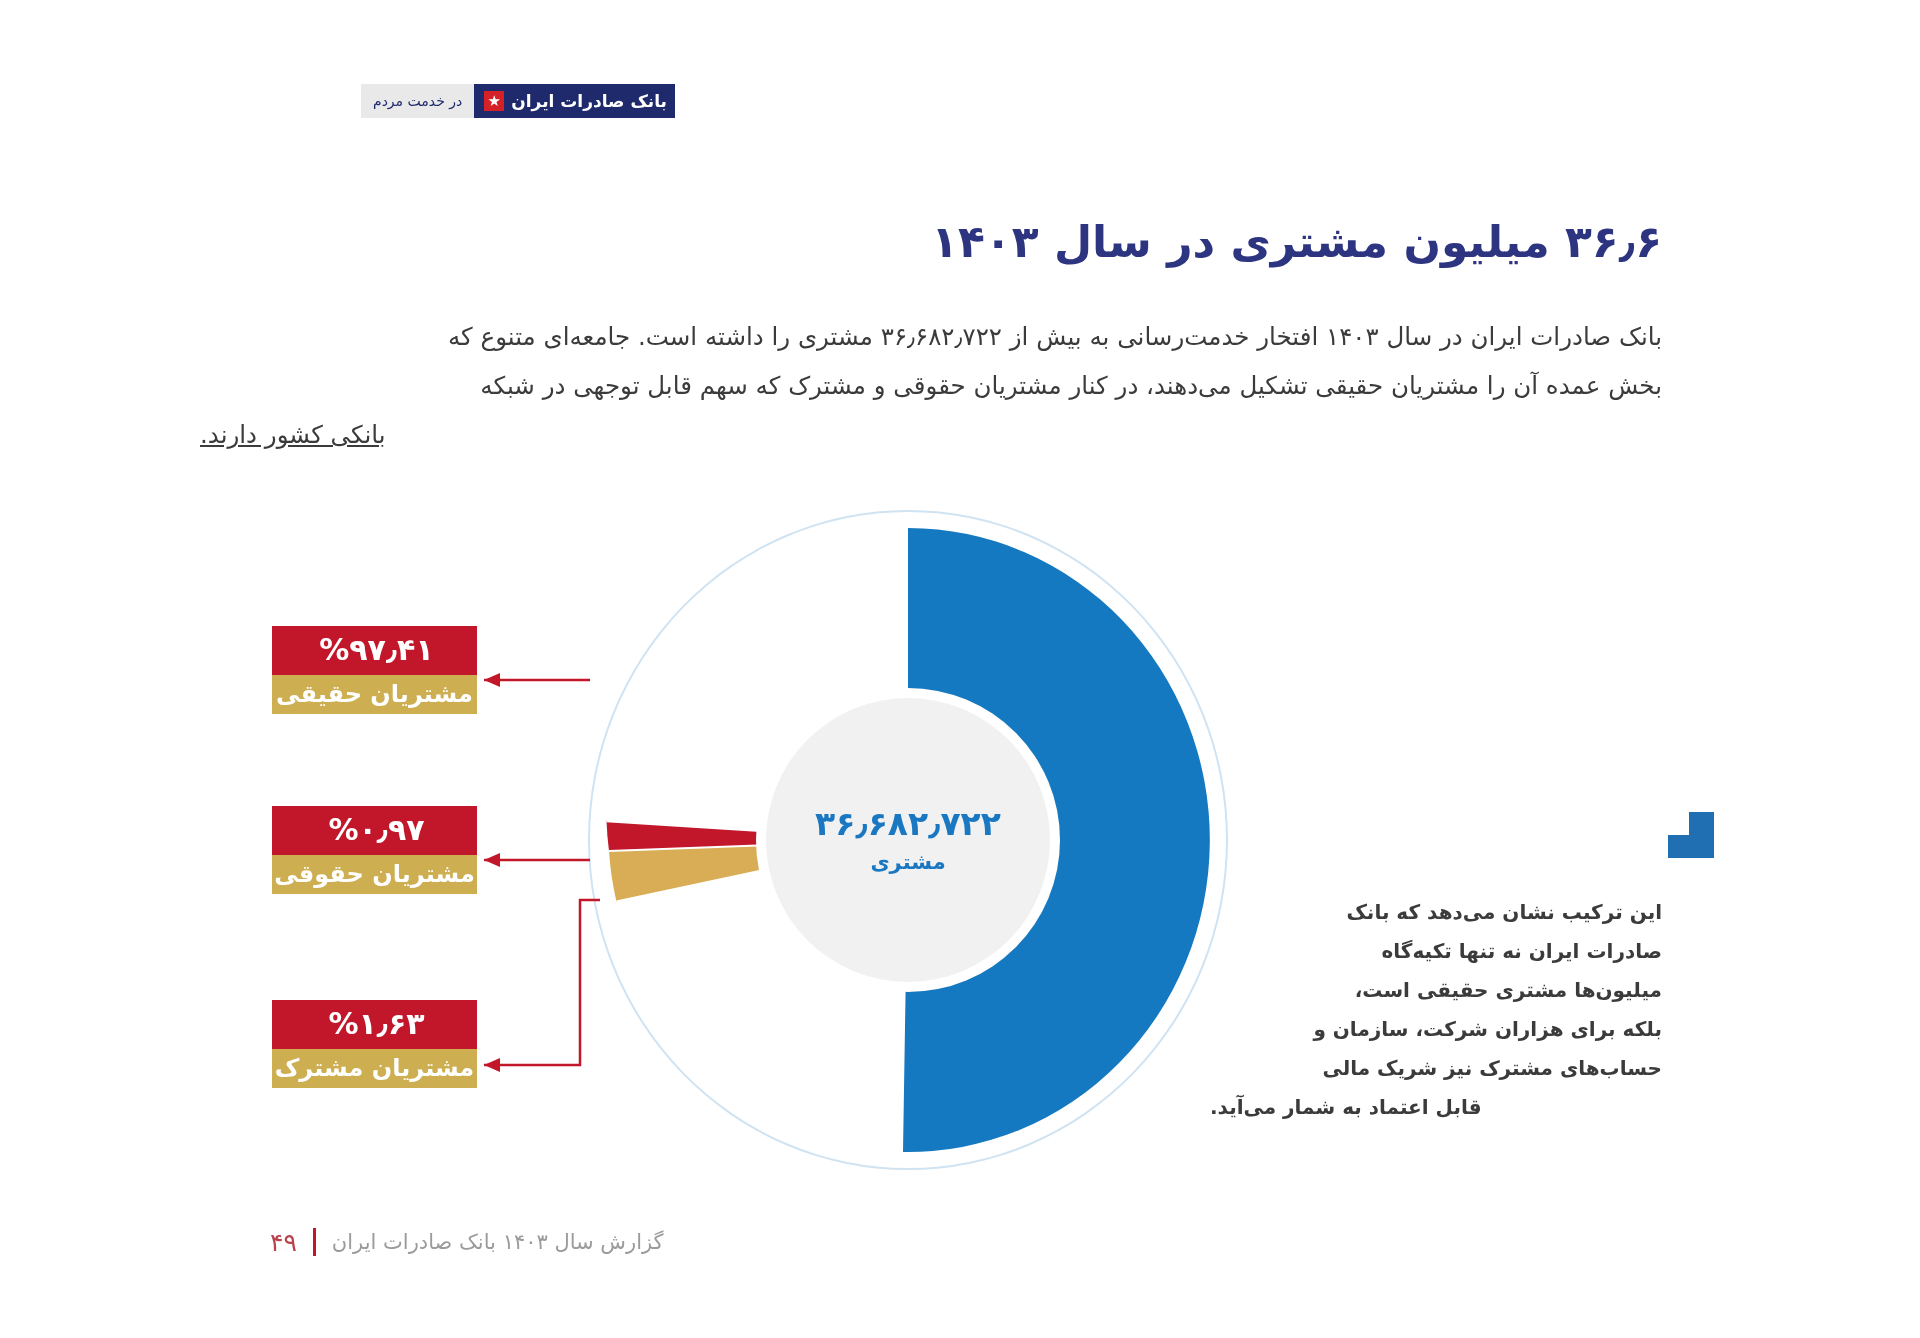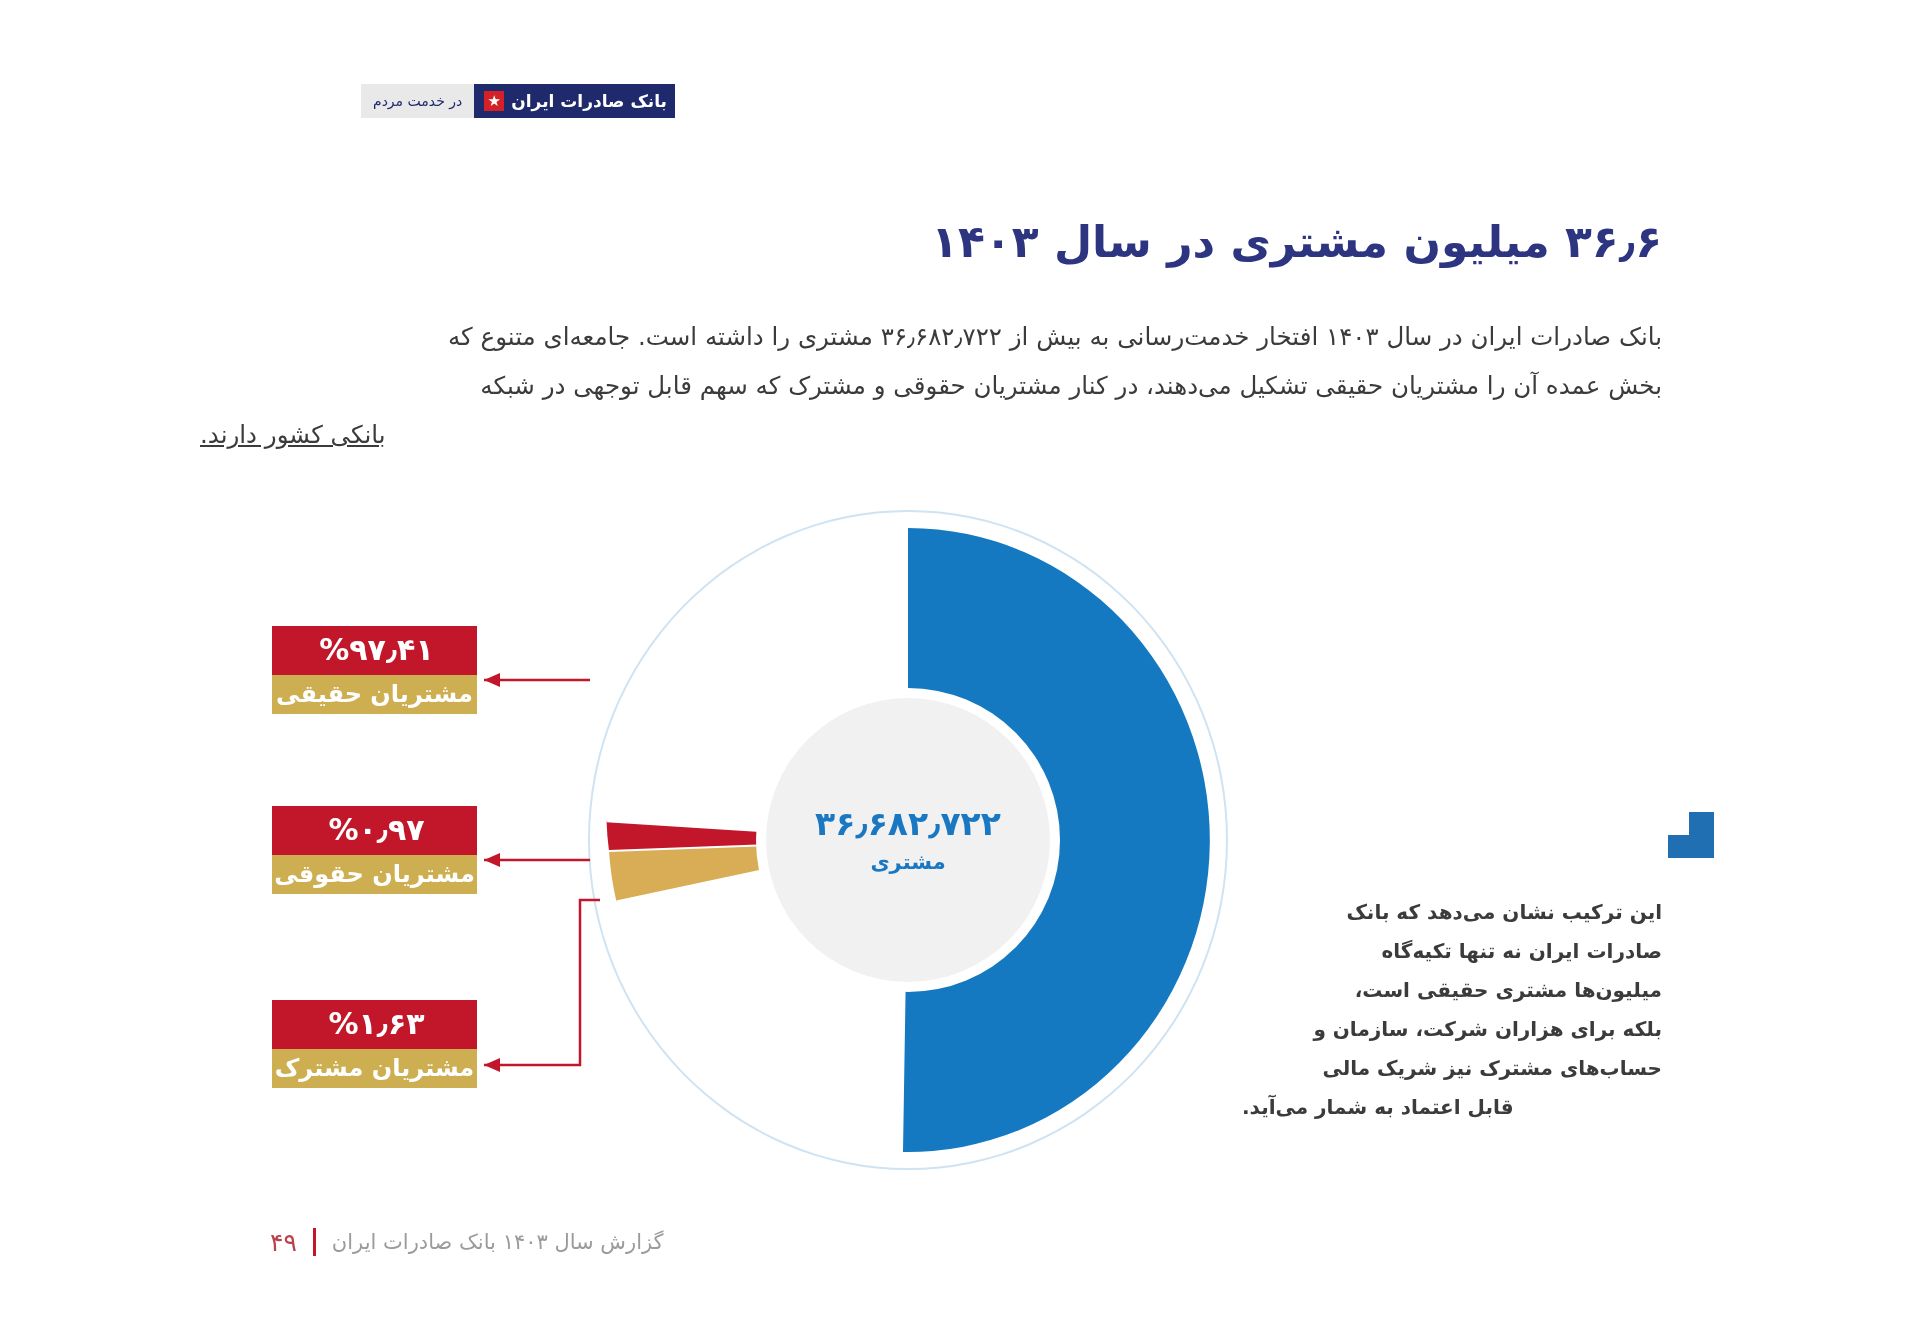--- a/index.html
+++ b/index.html
@@ -196,21 +196,21 @@
     right: 258px;
     width: 452px;
     text-align: justify;
     direction: rtl;
     color: #3b3b3b;
     font-size: 20px;
     line-height: 1.95;
     font-weight: bold;
   }
   #commentary .ln { display: block; }
-  #commentary .ln.last { text-align: left; margin-left: 32px; }
+  #commentary .ln.last { text-align: left; }
 
   
   #footer {
     position: absolute;
     left: 270px;
     top: 1228px;
     display: flex;
     flex-direction: row-reverse;
     align-items: center;
     gap: 16px;

